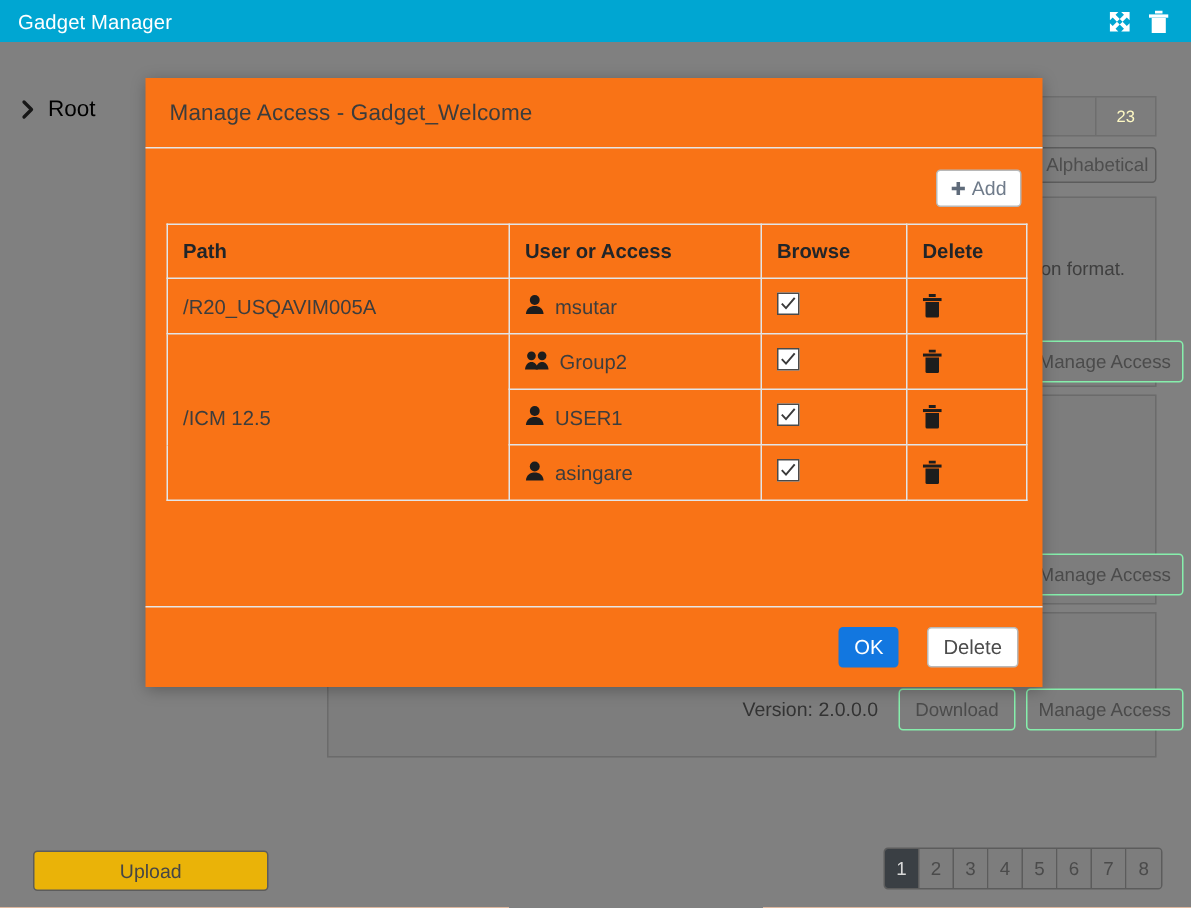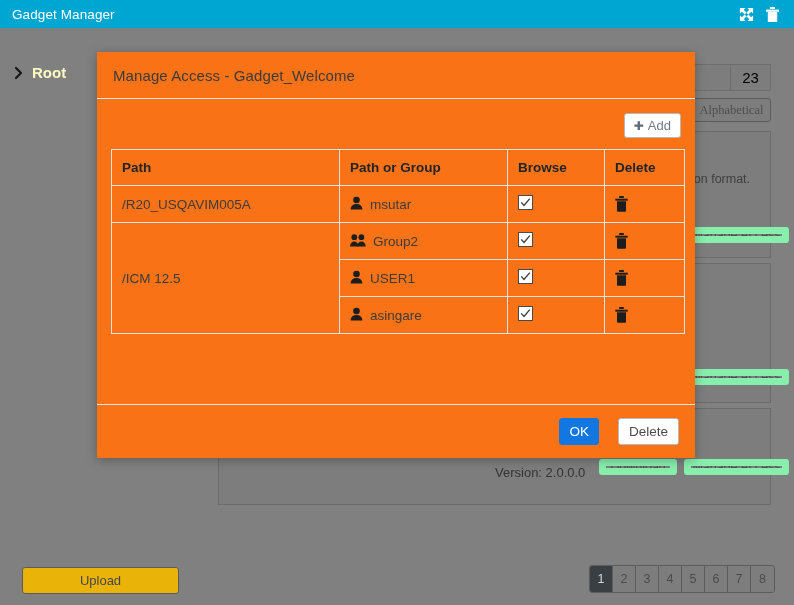--- a/index.html
+++ b/index.html
@@ -51,21 +51,21 @@
     background: #808080;
   }
 
   
   .tree-root {
     position: absolute; left: 14px; top: 36px;
     display: flex; align-items: center; gap: 8px;
   }
   .tree-caret { width: 10px; height: 14px; display:block; }
   .tree-label {
-    font-size: 15px; font-weight: bold; color: #fef9c3;
+    font-size: 15px; font-weight: normal; color: #000000;
   }
 
   
   .filter-row {
     position: absolute; left: 218px; top: 36px;
     width: 553px; height: 27px;
     display: flex; align-items: stretch;
     border: 1px solid #6e6e6e;
     background: #7d7d7d;
   }
@@ -80,52 +80,52 @@
     border: none; outline: none; background: transparent;
     font-family: "Liberation Sans", sans-serif;
     font-size: 13px; color: #5b5b5b;
     padding-left: 10px;
   }
   .filter-input::placeholder { color: #5e5e5e; }
   .filter-count {
     width: 40px;
     display:flex; align-items:center; justify-content:center;
     border-left: 1px solid #6e6e6e;
-    font-size: 15px; color: #000000;
+    font-size: 11px; color: #fef9c3;
   }
 
   
   .sort-btn {
     position: absolute; left: 692px; top: 70px;
     width: 79px; height: 24px;
     border: 1px solid #5c5c5c;
     background: #7d7d7d;
     border-radius: 3px;
     font-size: 12.5px; color: #4e4e4e;
-    font-family: Liberation Serif, serif;
+    font-family: Liberation Sans, sans-serif;
     display: flex; align-items: center; justify-content: center;
     white-space: nowrap; overflow: hidden;
   }
 
   
   .card {
     position: absolute;
     left: 218px; width: 553px;
     border: 1px solid #6b6b6b;
     background: #7d7d7d;
   }
   .card-desc {
     position: absolute;
     font-size: 12.5px; color: #3f3f3f;
     white-space: nowrap;
   }
   .card-btn {
     position: absolute;
-    height: 16px;
-    border: 7px solid #86efac;
+    height: 28px;
+    border: 1px solid #86efac;
     border-radius: 3px;
     background: #7d7d7d;
     font-size: 12.5px; color: #4b4b4b;
     font-family: "Liberation Sans", sans-serif;
     display: flex; align-items: center; justify-content: center;
     white-space: nowrap; overflow: hidden;
   }
   .version-text {
     position: absolute;
     font-size: 13px; color: #333333;
@@ -372,21 +372,21 @@
       <table class="access-table">
         <colgroup>
           <col class="col-path">
             <col class="col-user">
             <col class="col-browse">
             <col class="col-delete">
         </colgroup>
         <thead>
           <tr>
             <th>Path</th>
-            <th>Path or Group</th>
+            <th>User or Access</th>
             <th>Browse</th>
             <th>Delete</th>
           </tr>
         </thead>
         <tbody>
 
           <tr>
             <td rowspan="1">/R20_USQAVIM005A</td>
             <td>
               <span class="cell-user">

